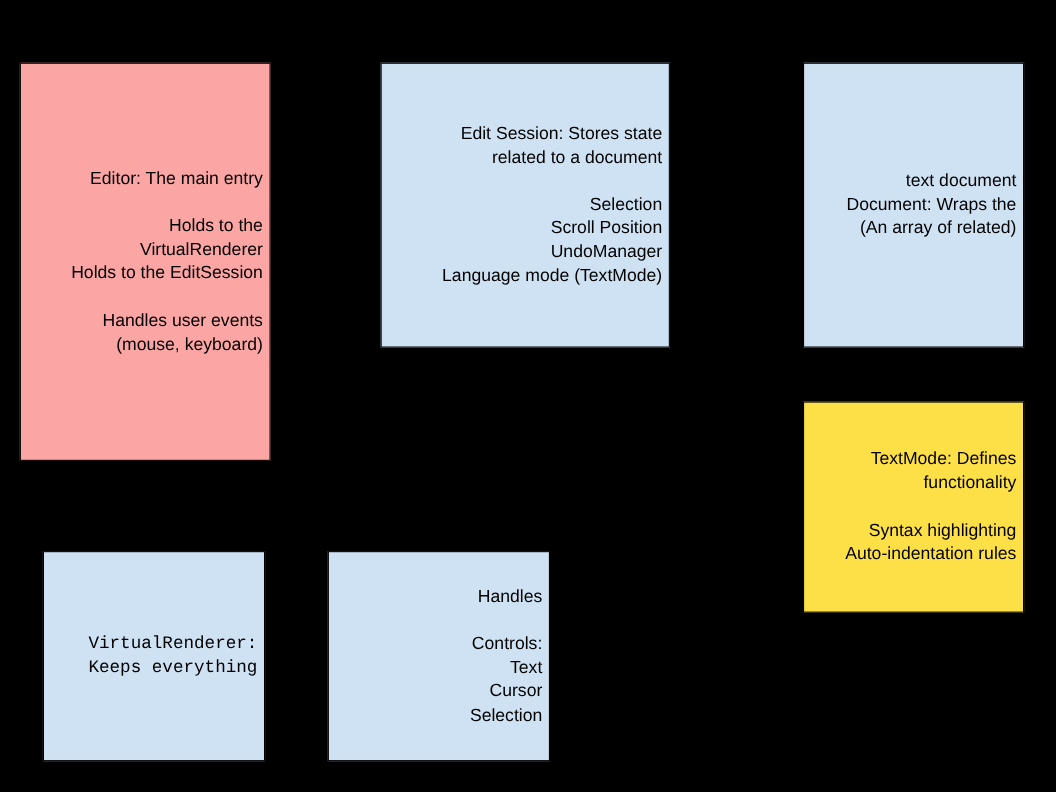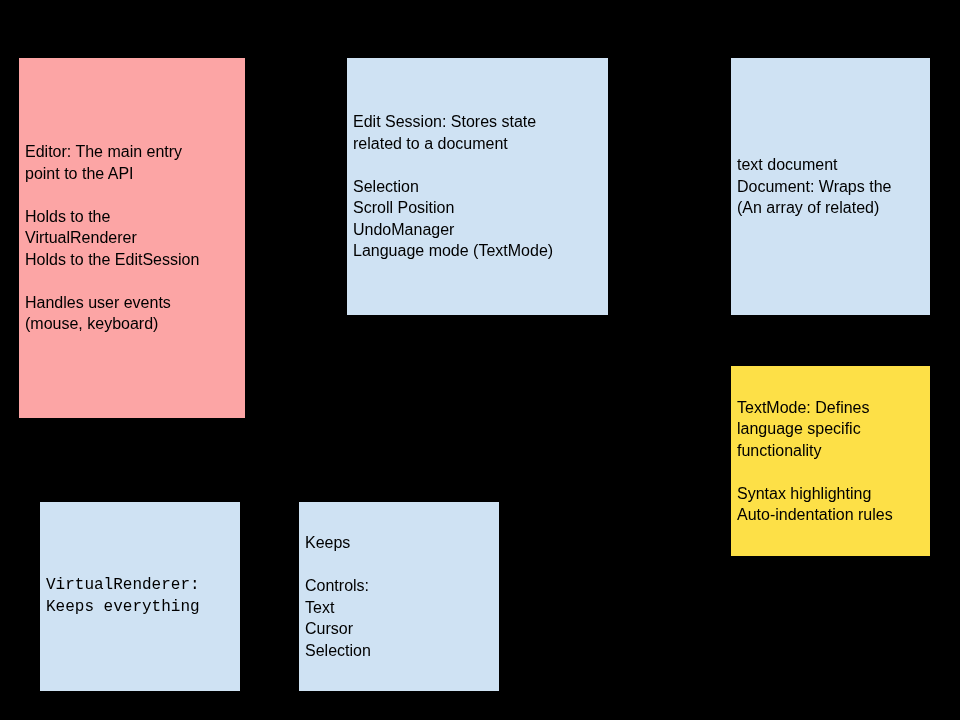--- a/index.html
+++ b/index.html
@@ -21,42 +21,41 @@
     position: absolute;
     background: #cfe2f3;
     border: 1px solid #000000;
     box-sizing: border-box;
     display: flex;
     align-items: center;
     justify-content: center;
   }
   .box-text {
     width: 100%;
-    text-align: left;
+    text-align: right;
     color: #000000;
     font-size: 16px;
     line-height: 21.5px;
     padding: 0 6px;
     box-sizing: border-box;
   }
   .text-line {
     white-space: nowrap;
   }
   .text-line.blank {
     height: 21.5px;
   }
 </style>
 </head>
 <body>
 
 <div id="canvas" style="background: rgb(0, 0, 0);">
     <div class="box" style="left: 18px; top: 57px; width: 228px; height: 362px; background: #fca5a5; border-color: rgb(0, 0, 0);">
       <div class="box-text" style="color: rgb(0, 0, 0);">
         <div class="text-line">Editor: The main entry</div>
-        <div class="text-line">point to the API</div>
         <div class="text-line blank"></div>
         <div class="text-line">Holds to the</div>
         <div class="text-line">VirtualRenderer</div>
         <div class="text-line">Holds to the EditSession</div>
         <div class="text-line blank"></div>
         <div class="text-line">Handles user events</div>
         <div class="text-line">(mouse, keyboard)</div>
       </div>
     </div>
     <div class="box" style="left: 346px; top: 57px; width: 263px; height: 259px; background: rgb(207, 226, 243); border-color: rgb(0, 0, 0);">
@@ -73,36 +72,35 @@
     <div class="box" style="left: 730px; top: 57px; width: 201px; height: 259px; background: rgb(207, 226, 243); border-color: rgb(0, 0, 0);">
       <div class="box-text" style="color: rgb(0, 0, 0);">
         <div class="text-line">text document</div>
         <div class="text-line">Document: Wraps the</div>
         <div class="text-line">(An array of related)</div>
       </div>
     </div>
     <div class="box" style="left: 730px; top: 365px; width: 201px; height: 192px; background: #fde047; border-color: rgb(0, 0, 0);">
       <div class="box-text" style="color: rgb(0, 0, 0);">
         <div class="text-line">TextMode: Defines</div>
-        <div class="text-line">language specific</div>
         <div class="text-line">functionality</div>
         <div class="text-line blank"></div>
         <div class="text-line">Syntax highlighting</div>
         <div class="text-line">Auto-indentation rules</div>
       </div>
     </div>
     <div class="box" style="left: 39px; top: 501px; width: 202px; height: 191px; background: rgb(207, 226, 243); border-color: rgb(0, 0, 0); font-family: Liberation Mono, monospace;">
       <div class="box-text" style="color: rgb(0, 0, 0);">
         <div class="text-line">VirtualRenderer:</div>
         <div class="text-line">Keeps everything</div>
       </div>
     </div>
     <div class="box" style="left: 298px; top: 501px; width: 202px; height: 191px; background: rgb(207, 226, 243); border-color: rgb(0, 0, 0);">
       <div class="box-text" style="color: rgb(0, 0, 0);">
-        <div class="text-line">Keeps</div>
+        <div class="text-line">Handles</div>
         <div class="text-line blank"></div>
         <div class="text-line">Controls:</div>
         <div class="text-line">Text</div>
         <div class="text-line">Cursor</div>
         <div class="text-line">Selection</div>
       </div>
     </div>
   </div>
 
 </body></html>

